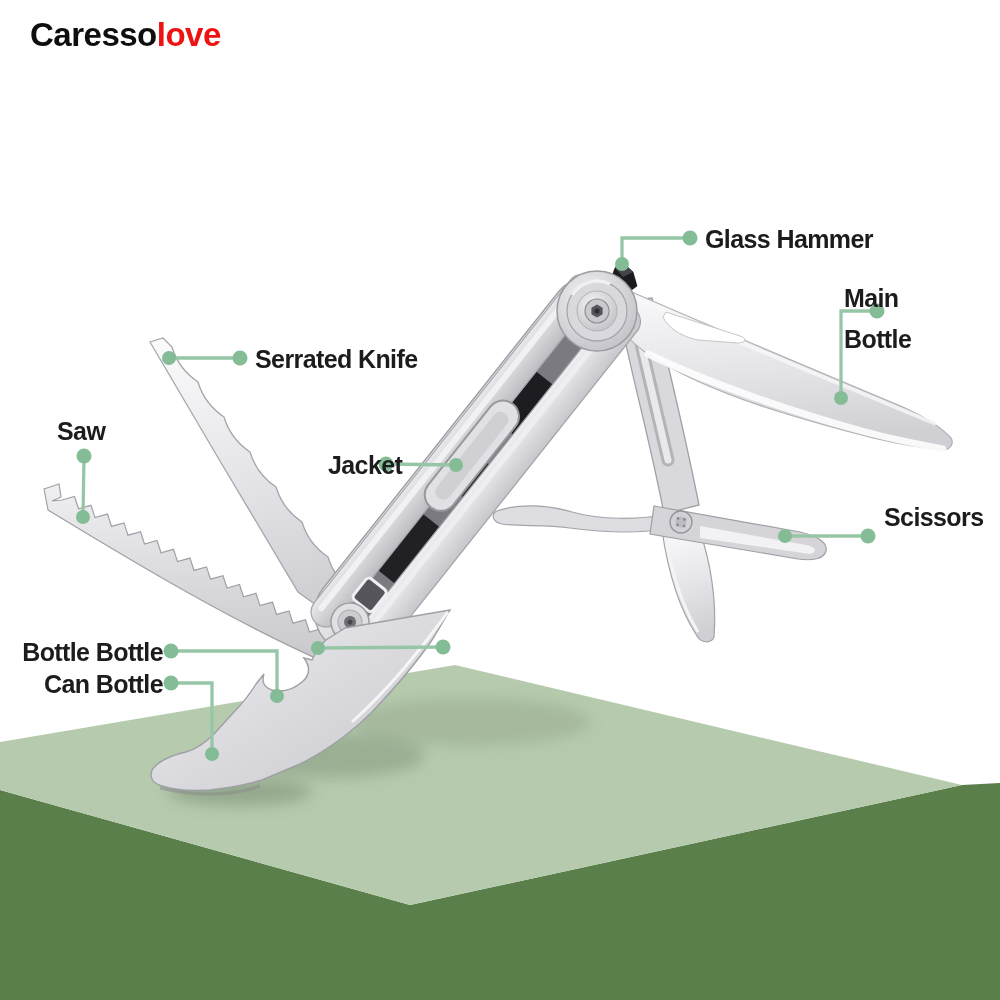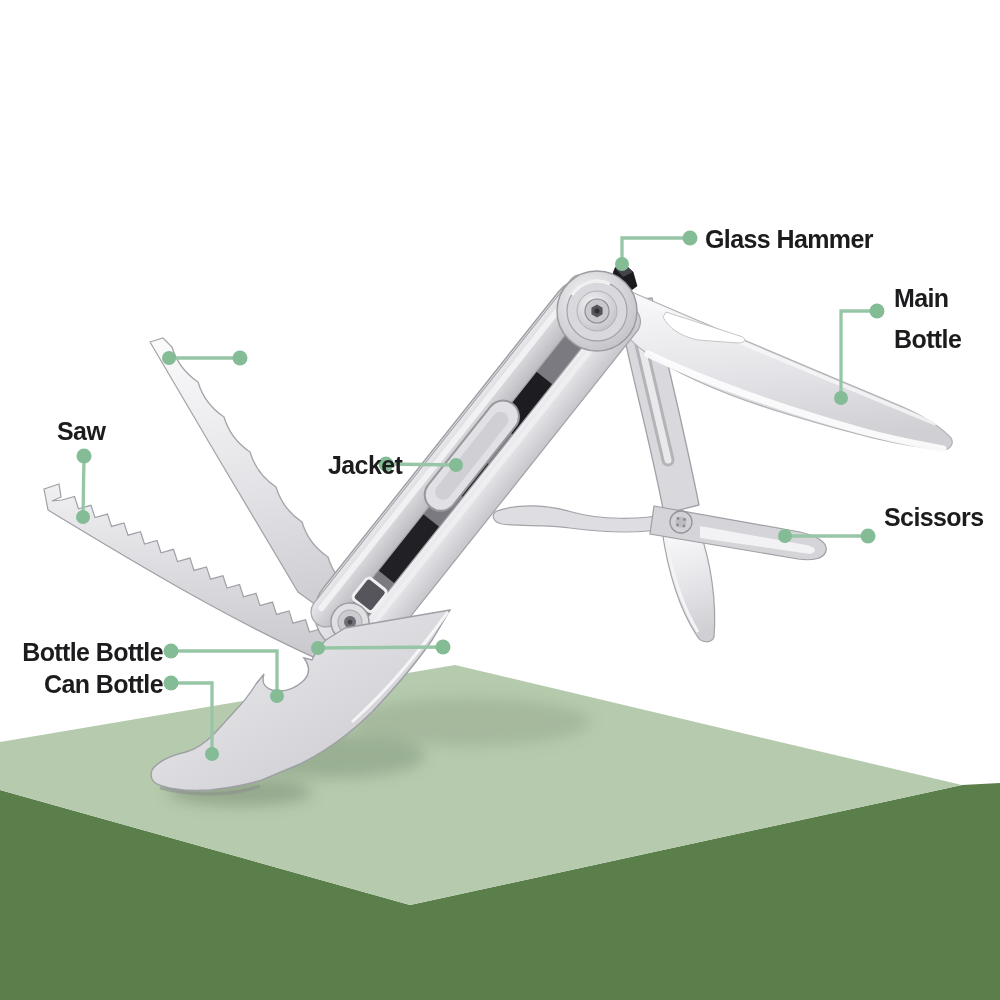--- a/index.html
+++ b/index.html
@@ -182,28 +182,32 @@
       <circle cx="785" cy="536" r="7"></circle>
       <circle cx="171" cy="651" r="7.5"></circle>
       <circle cx="277" cy="696" r="7"></circle>
       <circle cx="171" cy="683" r="7.5"></circle>
       <circle cx="212" cy="754" r="7"></circle>
       <circle cx="443" cy="647" r="7.5"></circle>
       <circle cx="318" cy="648" r="7"></circle>
     </g>
   </svg>
 
+  <div class="logo">
+    <span class="lg-black">Caresso</span><span class="lg-red">love</span>
+  </div>
 
   <div class="lbl" style="left:705px;top:224px;">Glass Hammer</div>
 
-  <div class="lbl two-line" style="left:894px;top:278px;">
+  <div class="lbl two-line" style="left:844px;top:278px;">
     <div>Main</div>
     <div>Bottle</div>
   </div>
 
+  <div class="lbl" style="left:255px;top:344px;">Serrated Knife</div>
 
   <div class="lbl" style="left:57px;top:416px;">Saw</div>
 
   <div class="lbl" style="left:301px;top:450px;margin-left:27px;">Jacket</div>
 
   <div class="lbl" style="left:884px;top:502px;text-align:right;">Scissors</div>
 
   <div class="lbl right" style="left:0px;top:637px;width:163px;">Bottle Bottle</div>
 
   <div class="lbl right" style="left:0px;top:669px;width:163px;">Can Bottle</div>

